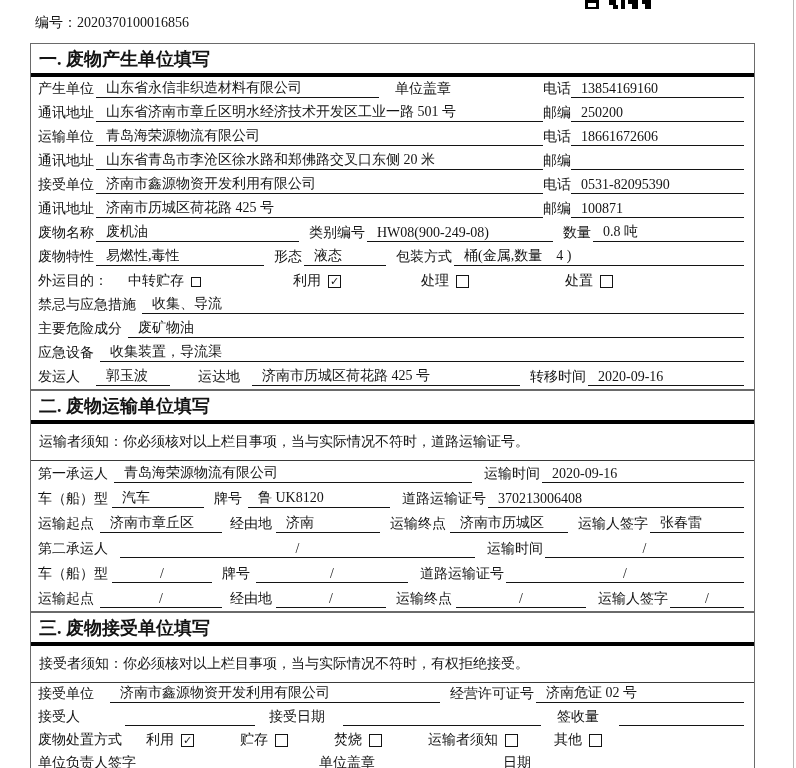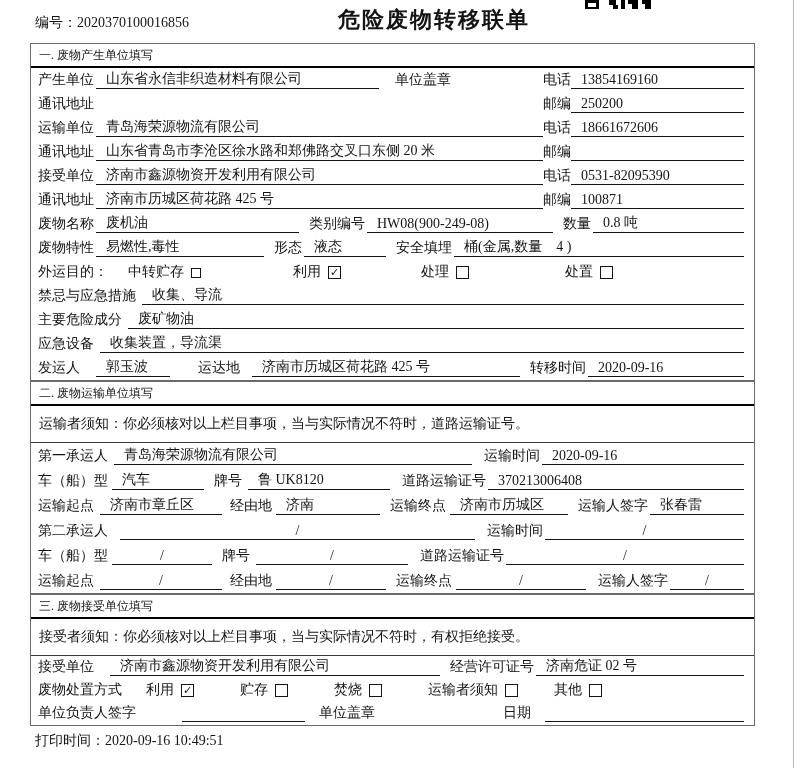--- a/index.html
+++ b/index.html
@@ -11,21 +11,21 @@
   .page-edge{position:absolute;right:2px;top:0;bottom:0;width:1px;background:#b9b9b9}
   
   .hdr{position:relative;height:43px}
   .serial{position:absolute;left:35px;top:14px;white-space:nowrap}
   .doc-title{position:absolute;left:434px;top:5px;transform:translateX(-50%);
     font-size:22px;font-weight:bold;letter-spacing:2px;white-space:nowrap}
   .qr{position:absolute;left:585px;top:0;width:66px;height:10px}
   
   .form{margin-left:30px;width:725px}
   .sec{border:1px solid #6a6a6a;background:#fff}
-  .sec-h{font-weight:normal;font-size:12px;padding:3px 8px 2px 8px;border-bottom:2px solid #000000}
+  .sec-h{font-weight:bold;font-size:18px;padding:3px 8px 2px 8px;border-bottom:4px solid #000000}
   .notice{padding:9px 8px;border-bottom:1px solid #3a3a3a}
   .row{display:flex;align-items:flex-end;padding:0 10px 3px 7px;min-height:24px;box-sizing:border-box}
   .sec2 .row{min-height:25px}
   .sec3 .row{min-height:23px}
   .lbl{white-space:nowrap}
   .u{border-bottom:1px solid #141414;padding:0 2px 0 10px;white-space:nowrap;
      box-sizing:border-box;min-height:17px}
   .u.c{text-align:center;padding-left:2px}
   .grow{flex:1}
   .left-col{display:flex;align-items:flex-end;width:505px}
@@ -36,21 +36,20 @@
   .box.sm{width:8px;height:8px;margin-bottom:3px}
   .footer{margin:6px 0 0 35px;white-space:nowrap}
 </style>
 </head>
 <body>
 
 <div class="page-edge"></div>
 
 <div class="hdr">
   <div class="serial"><span>编号：</span><span>2020370100016856</span></div>
-  <div class="doc-title">危险废物转移联单</div>
   <svg class="qr" viewBox="0 0 66 10" xmlns="http://www.w3.org/2000/svg">
     <rect x="0" y="0" width="14" height="3" fill="#000"></rect>
       <rect x="0" y="0" width="3" height="9" fill="#000"></rect>
     <rect x="11" y="0" width="3" height="9" fill="#000"></rect>
       <rect x="0" y="7" width="14" height="2" fill="#000"></rect>
     <rect x="24" y="0" width="7" height="5" fill="#000"></rect>
       <rect x="28" y="5" width="5" height="4" fill="#000"></rect>
     <rect x="36" y="0" width="4" height="9" fill="#000"></rect>
       <rect x="43" y="0" width="10" height="4" fill="#000"></rect>
     <rect x="47" y="4" width="6" height="5" fill="#000"></rect>
@@ -72,20 +71,21 @@
       </div>
       <div class="right-col">
         <span class="lbl">电话</span>
         <span class="u grow">13854169160</span>
       </div>
     </div>
 
     <div class="row">
       <div class="left-col">
         <span class="lbl">通讯地址</span>
+        <span class="u grow" style="margin-left:2px">山东省济南市章丘区明水经济技术开发区工业一路 501 号</span>
       </div>
       <div class="right-col">
         <span class="lbl">邮编</span>
         <span class="u grow">250200</span>
       </div>
     </div>
 
     <div class="row">
       <div class="left-col">
         <span class="lbl">运输单位</span>
@@ -137,21 +137,21 @@
       <span class="u" style="width:186px;margin-left:2px">HW08(900-249-08)</span>
       <span class="lbl" style="margin-left:10px">数量</span>
       <span class="u grow" style="margin-left:2px">0.8 吨</span>
     </div>
 
     <div class="row">
       <span class="lbl">废物特性</span>
       <span class="u" style="width:168px;margin-left:2px">易燃性,毒性</span>
       <span class="lbl" style="margin-left:10px">形态</span>
       <span class="u" style="width:82px;margin-left:2px">液态</span>
-      <span class="lbl" style="margin-left:10px">安全填埋</span>
+      <span class="lbl" style="margin-left:10px">包装方式</span>
       <span class="u grow" style="margin-left:2px">桶(金属,数量　4 )</span>
     </div>
 
     <div class="row">
       <span class="lbl">外运目的：</span>
       <span class="lbl" style="margin-left:20px">中转贮存</span>
       <span class="box sm"></span>
       <span class="lbl" style="margin-left:92px">利用</span>
       <span class="box">✓</span>
       <span class="lbl" style="margin-left:80px">处理</span>
@@ -248,20 +248,28 @@
     <div class="sec-h">三. 废物接受单位填写</div>
     <div class="notice">接受者须知：你必须核对以上栏目事项，当与实际情况不符时，有权拒绝接受。</div>
 
     <div class="row">
       <span class="lbl">接受单位</span>
       <span class="u" style="width:330px;margin-left:16px">济南市鑫源物资开发利用有限公司</span>
       <span class="lbl" style="margin-left:10px">经营许可证号</span>
       <span class="u grow" style="margin-left:2px">济南危证 02 号</span>
     </div>
 
+    <div class="row">
+      <span class="lbl">接受人</span>
+      <span class="u" style="width:130px;margin-left:45px"></span>
+      <span class="lbl" style="margin-left:14px">接受日期</span>
+      <span class="u" style="width:198px;margin-left:18px"></span>
+      <span class="lbl" style="margin-left:16px">签收量</span>
+      <span class="u grow" style="margin-left:20px"></span>
+    </div>
 
     <div class="row">
       <span class="lbl">废物处置方式</span>
       <span class="lbl" style="margin-left:24px">利用</span>
       <span class="box">✓</span>
       <span class="lbl" style="margin-left:46px">贮存</span>
       <span class="box"></span>
       <span class="lbl" style="margin-left:46px">焚烧</span>
       <span class="box"></span>
       <span class="lbl" style="margin-left:46px">运输者须知</span>

